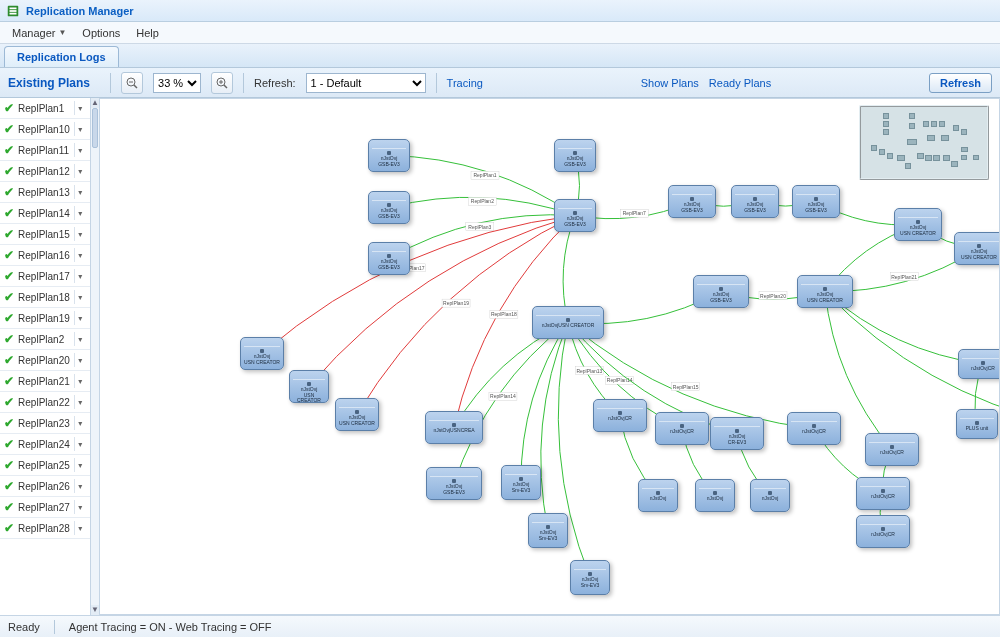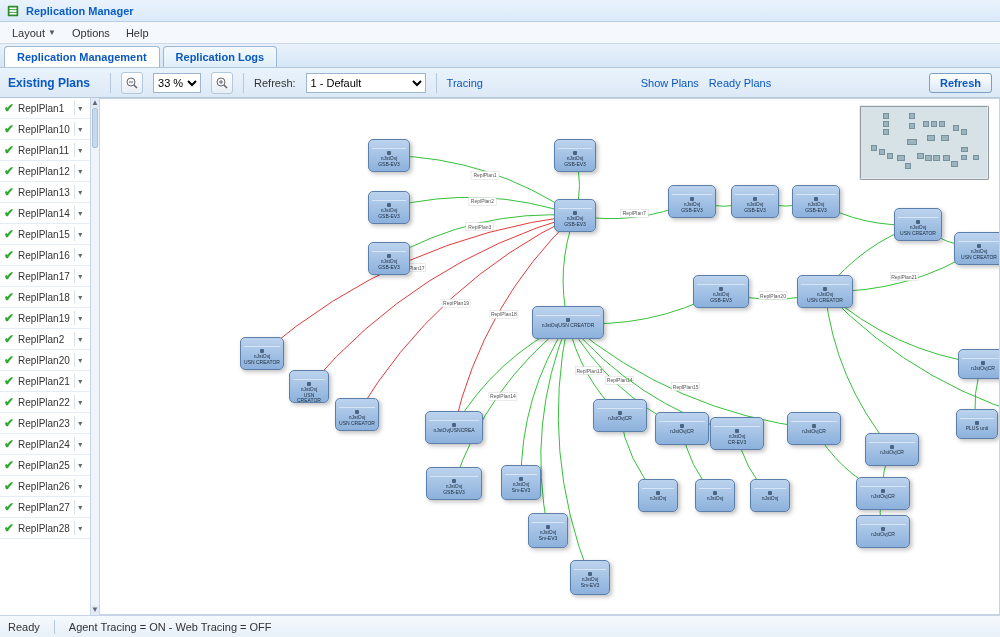--- a/index.html
+++ b/index.html
@@ -72,33 +72,32 @@
       <rect x="2" y="2" width="12" height="12" rx="1" fill="#2d8b2d"></rect>
       <rect x="4" y="4" width="8" height="2" fill="#fff"></rect>
       <rect x="4" y="7" width="8" height="2" fill="#fff"></rect>
       <rect x="4" y="10" width="8" height="2" fill="#fff"></rect>
     </svg>
   <span>Replication Manager</span>
 </div>
 
 <div class="menubar">
   <div class="menu-item">
-      <span>Layout</span>
+      <span>Manager</span>
       <span class="caret">▼</span>
     </div>
   <div class="menu-item">
       <span>Options</span>
     </div>
   <div class="menu-item">
       <span>Help</span>
     </div>
 </div>
 
 <div class="tabbar">
-  <div class="tab active"><span>Replication Management</span></div>
   <div class="tab"><span>Replication Logs</span></div>
 </div>
 
 <div class="toolbar">
   <span class="section-label">Existing Plans</span>
   <div class="vsep"></div>
   <div class="tool-btn">
       <svg width="12" height="12">
         <circle cx="5" cy="5" r="4" fill="none" stroke="#666"></circle>
         <line x1="8" y1="8" x2="11" y2="11" stroke="#666" stroke-width="1.5"></line>

